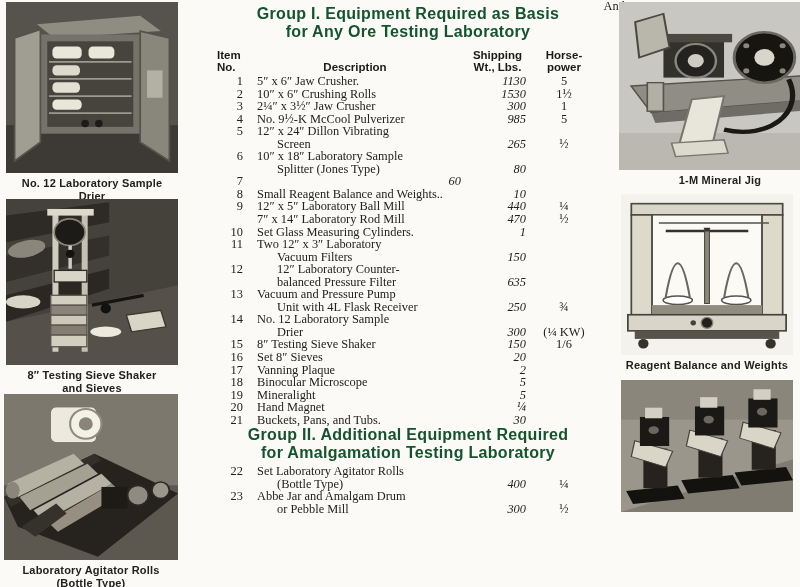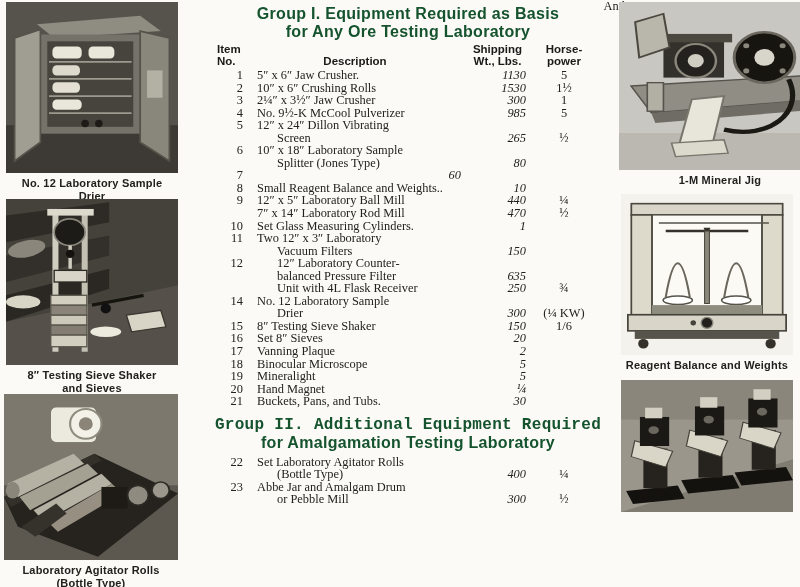--- a/index.html
+++ b/index.html
@@ -9,35 +9,35 @@
   .photo{display:block;border:0;background:#777;}
   .photo svg{display:block;width:100%;height:100%;}
   figcaption{font-weight:bold;font-size:11px;line-height:12.5px;text-align:center;
              letter-spacing:.2px;margin-top:4px;color:#22211e;}
   
   .center{position:absolute;left:213px;top:0;width:390px;}
   .gtitle{font-weight:bold;font-size:16px;line-height:17.5px;text-align:center;
           letter-spacing:.3px;color:#14532d;}
   .gtitle.first{padding-top:5px;}
   .thead{display:grid;grid-template-columns:32px 220px 65px 68px;align-items:end;
-         font-weight:bold;font-size:11.5px;line-height:12px;margin-top:3px;color:#1b1a17;}
+         font-weight:bold;font-size:11.5px;line-height:12px;margin-top:9px;color:#1b1a17;}
   .hc-item{text-align:left;padding-left:4px;}
   .hc-desc{text-align:center;}
   .hc-wt{text-align:center;}
   .hc-hp{text-align:center;}
   .rows{font-family:"Liberation Serif",serif;font-size:12.4px;line-height:12.55px;
         margin-top:2px;color:#23221e;}
   .trow{display:grid;grid-template-columns:32px 220px 65px 68px;}
   .c-no{text-align:right;padding-right:2px;}
   .c-desc{padding-left:12px;white-space:nowrap;}
   .c-desc.indent{padding-left:32px;}
   .c-desc.center{text-align:center;padding-left:0;}
   .c-wt{text-align:right;padding-right:4px;font-style:italic;}
   .c-hp{text-align:center;}
-  .g2title{margin-top:9px;font-family:Liberation Mono, monospace;}
+  .g2title{}
 </style>
 </head>
 <body>
 
 <div class="page">
 
   <figure style="left:6px;top:2px;width:172px;">
     <div class="photo" style="height:171px;">
       <svg viewBox="0 0 100 100" preserveAspectRatio="none">
         <rect width="100" height="100" fill="#56534d"></rect>
@@ -253,20 +253,26 @@
           <span class="c-wt"></span>
           <span class="c-hp"></span>
         </div>
         <div class="trow">
           <span class="c-no"></span>
           <span class="c-desc indent">balanced Pressure Filter</span>
           <span class="c-wt">635</span>
           <span class="c-hp"></span>
         </div>
         <div class="trow">
+          <span class="c-no">13</span>
+          <span class="c-desc">Vacuum and Pressure Pump</span>
+          <span class="c-wt"></span>
+          <span class="c-hp"></span>
+        </div>
+        <div class="trow">
           <span class="c-no"></span>
           <span class="c-desc indent">Unit with 4L Flask Receiver</span>
           <span class="c-wt">250</span>
           <span class="c-hp">¾</span>
         </div>
         <div class="trow">
           <span class="c-no">14</span>
           <span class="c-desc">No. 12 Laboratory Sample</span>
           <span class="c-wt"></span>
           <span class="c-hp"></span>

